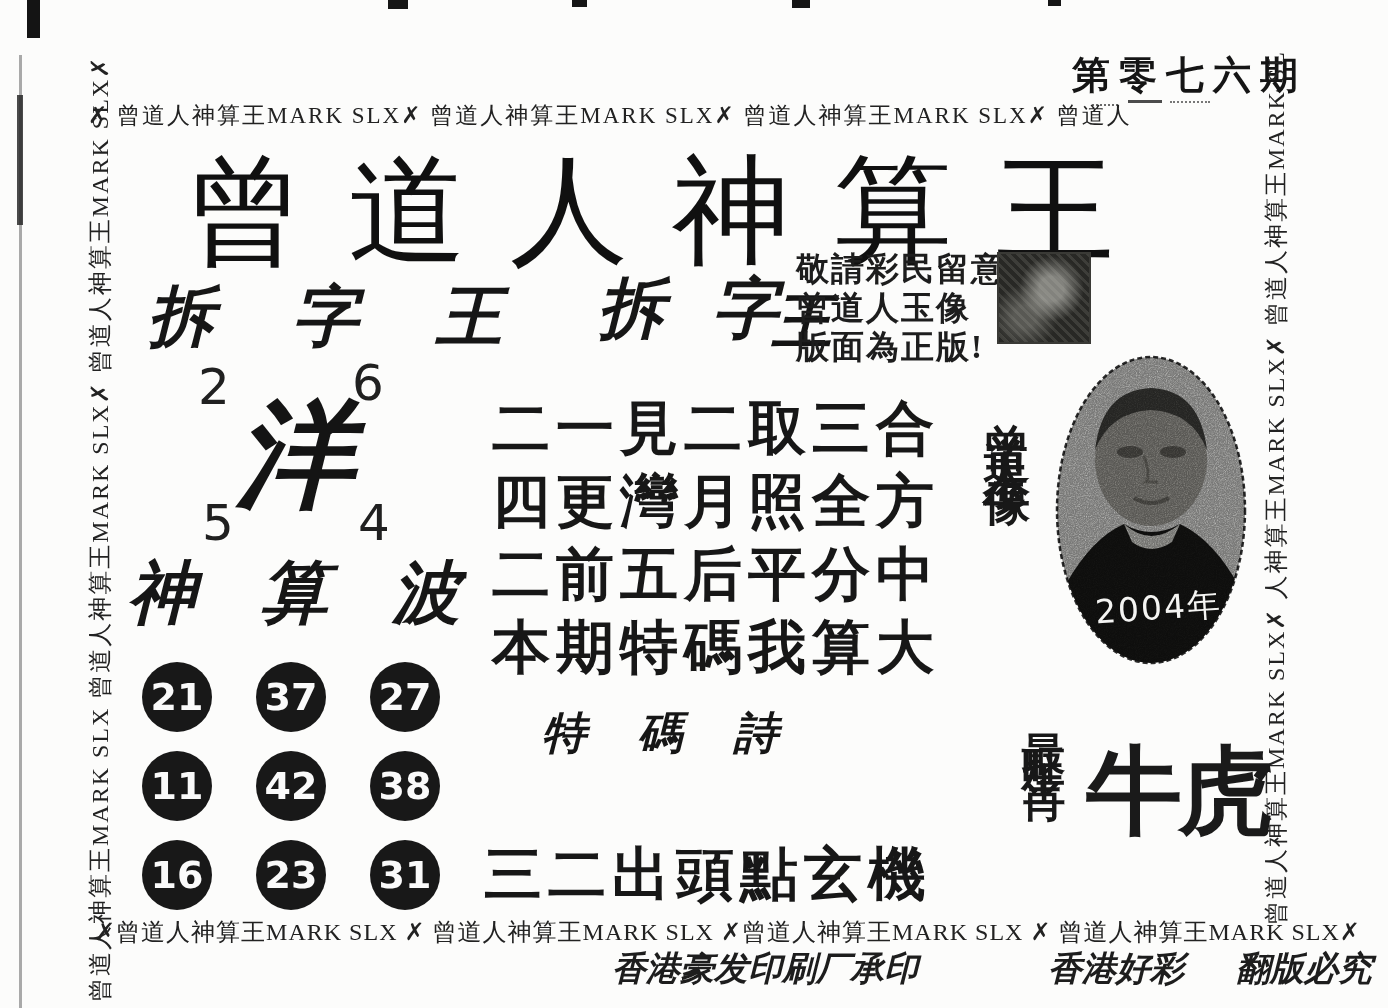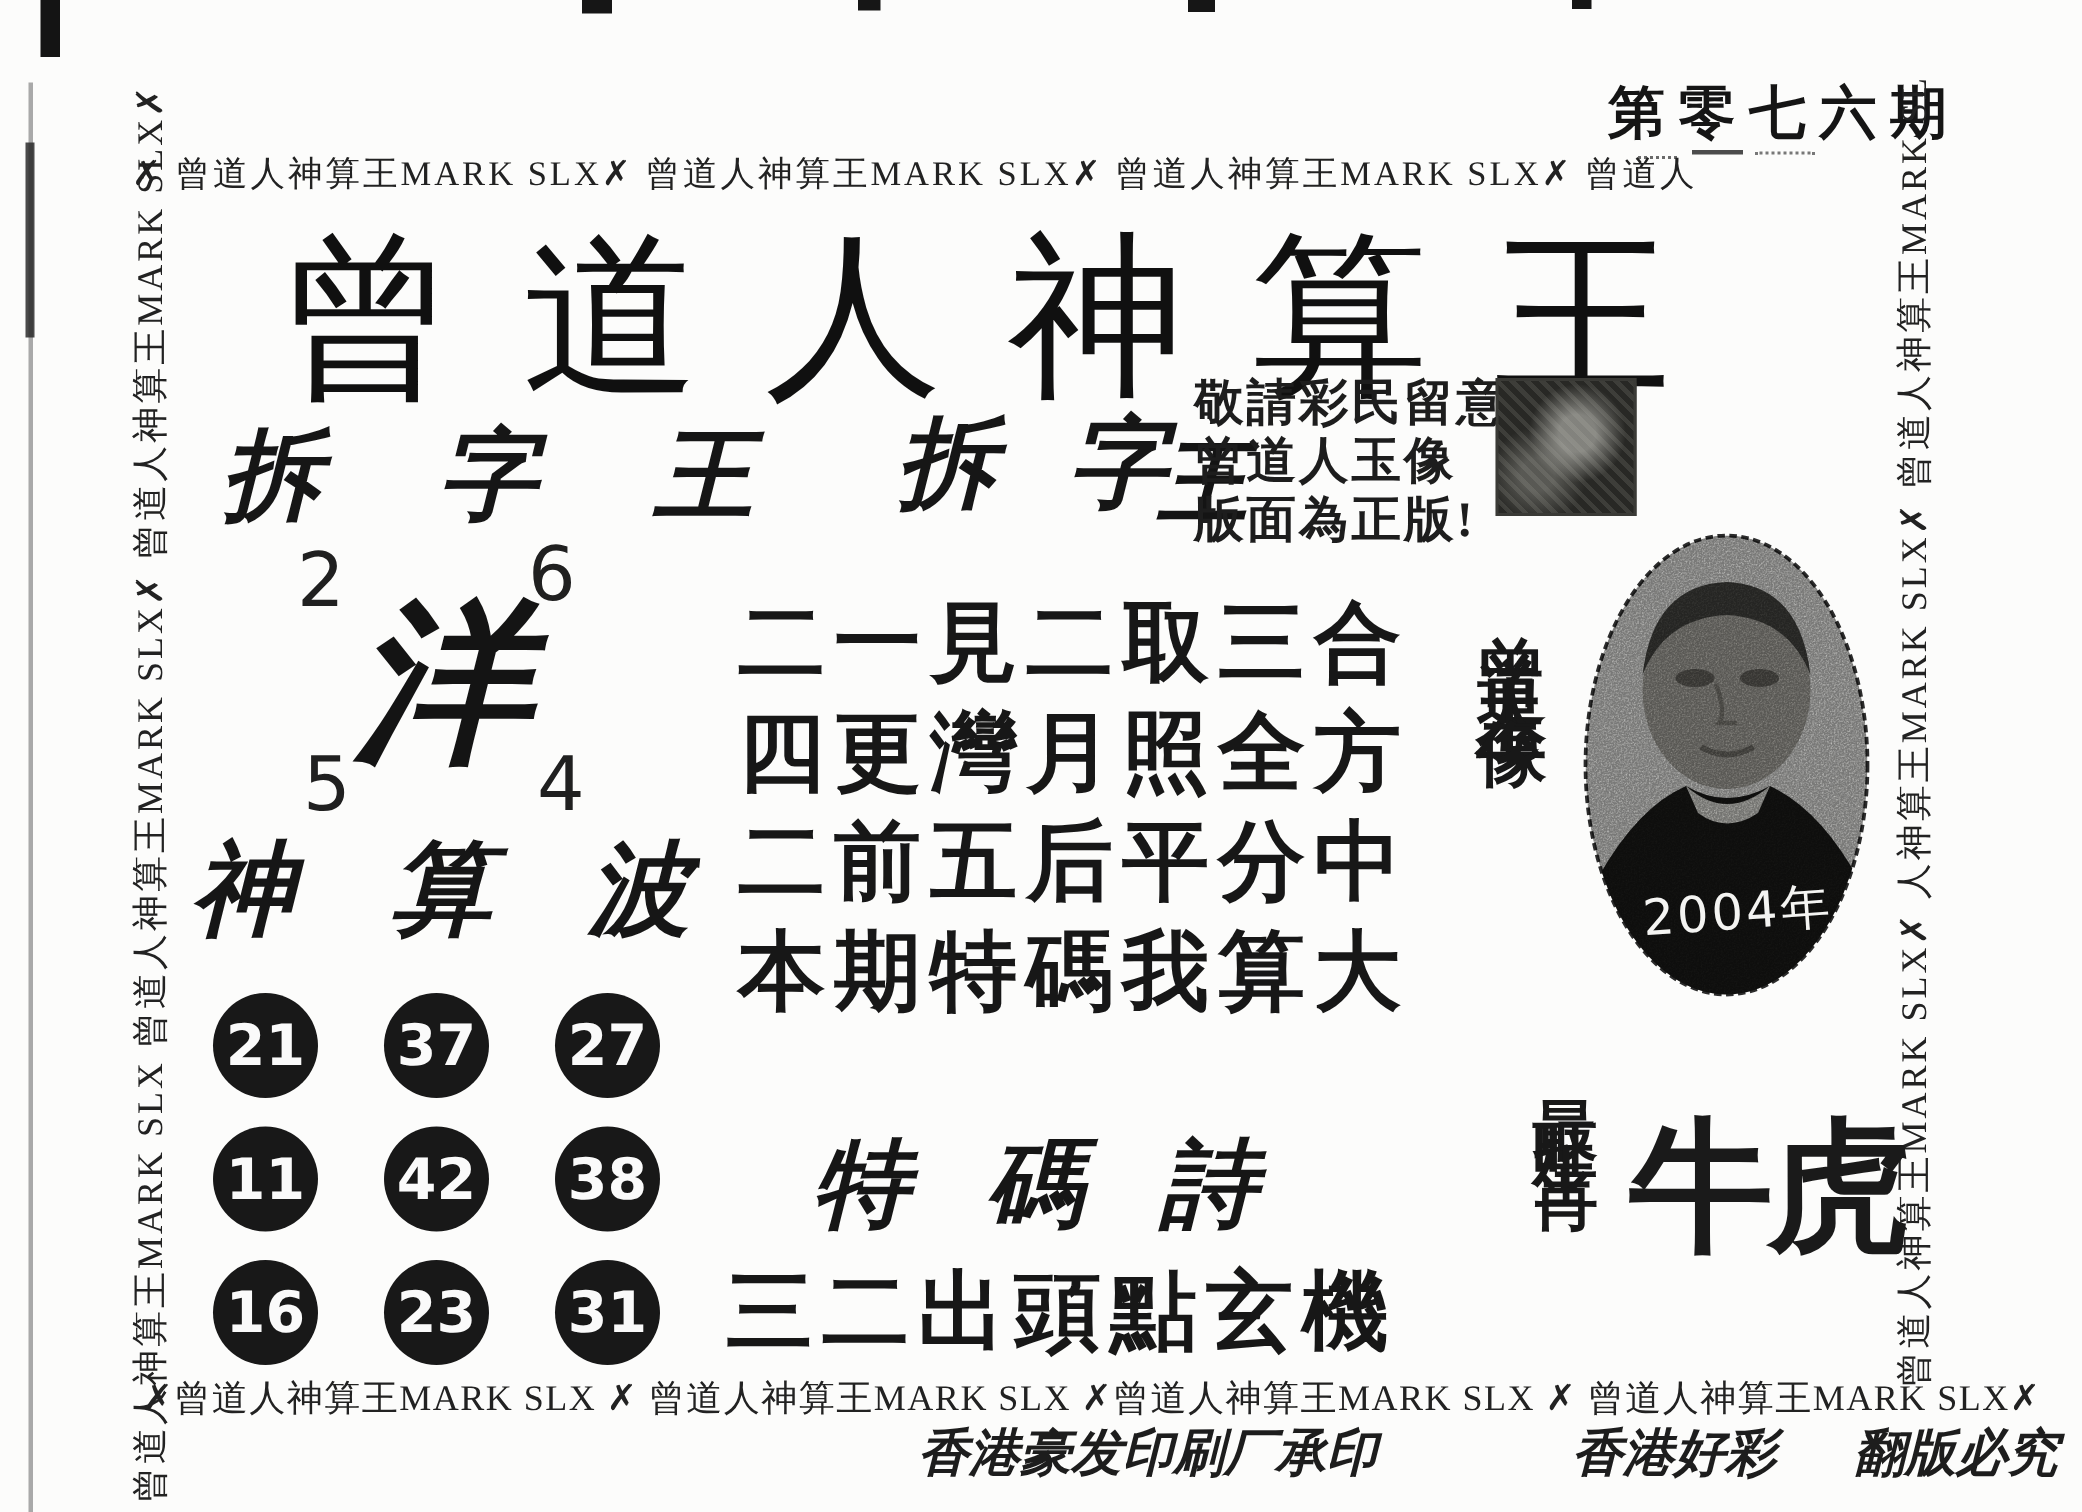--- a/index.html
+++ b/index.html
@@ -58,21 +58,21 @@
     letter-spacing:64px;white-space:nowrap;color:#161616;}
   
   .balls{left:142px;top:662px;display:grid;grid-template-columns:repeat(3,70px);
     grid-column-gap:44px;grid-row-gap:19px;}
   .ball{width:70px;height:70px;border-radius:50%;background:#181818;color:#fafafa;
     display:flex;align-items:center;justify-content:center;
     font-family:"DejaVu Sans", sans-serif;font-size:38px;font-weight:bold;}
   
   .poem{left:492px;top:392px;font-family:"DejaVu Sans", sans-serif;font-weight:bold;
     font-size:58px;line-height:73px;letter-spacing:6px;white-space:nowrap;color:#171717;}
-  .tema-title{left:542px;top:746px;font-size:64px;font-weight:bold;font-style:italic;
+  .tema-title{left:542px;top:704px;font-size:44px;font-weight:bold;font-style:italic;
     letter-spacing:52px;white-space:nowrap;color:#161616;}
   .tema-line{left:484px;top:836px;font-family:"DejaVu Sans", sans-serif;font-weight:bold;
     font-size:58px;letter-spacing:6px;white-space:nowrap;color:#171717;}
   
   .v-text{writing-mode:vertical-rl;text-orientation:upright;}
   .portrait-caption{left:976px;top:386px;font-size:47px;font-weight:bold;
     letter-spacing:14px;color:#181818;}
   .photo{left:1052px;top:352px;width:198px;height:316px;}
   .photo-year{left:1095px;top:585px;width:160px;font-family:"DejaVu Sans", sans-serif;
     font-size:33px;color:#f4f4f2;letter-spacing:2px;transform:rotate(-4deg);}

